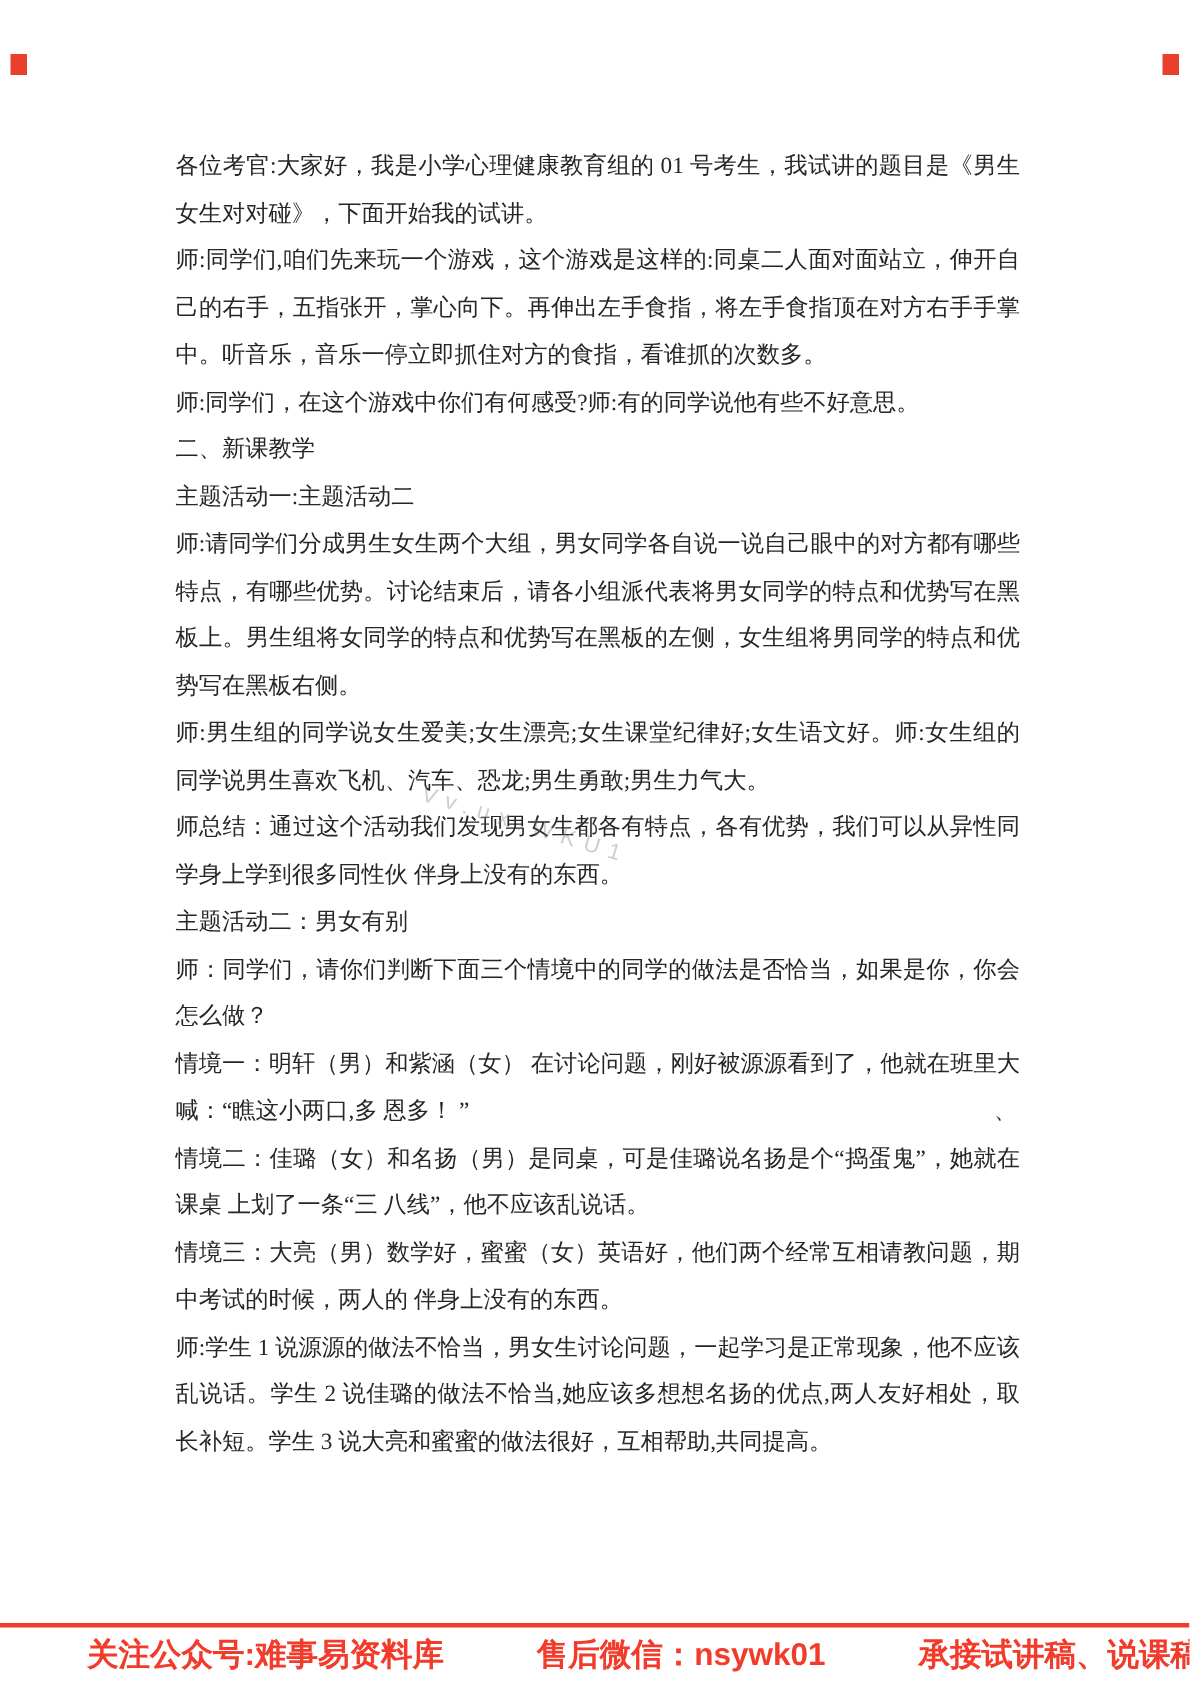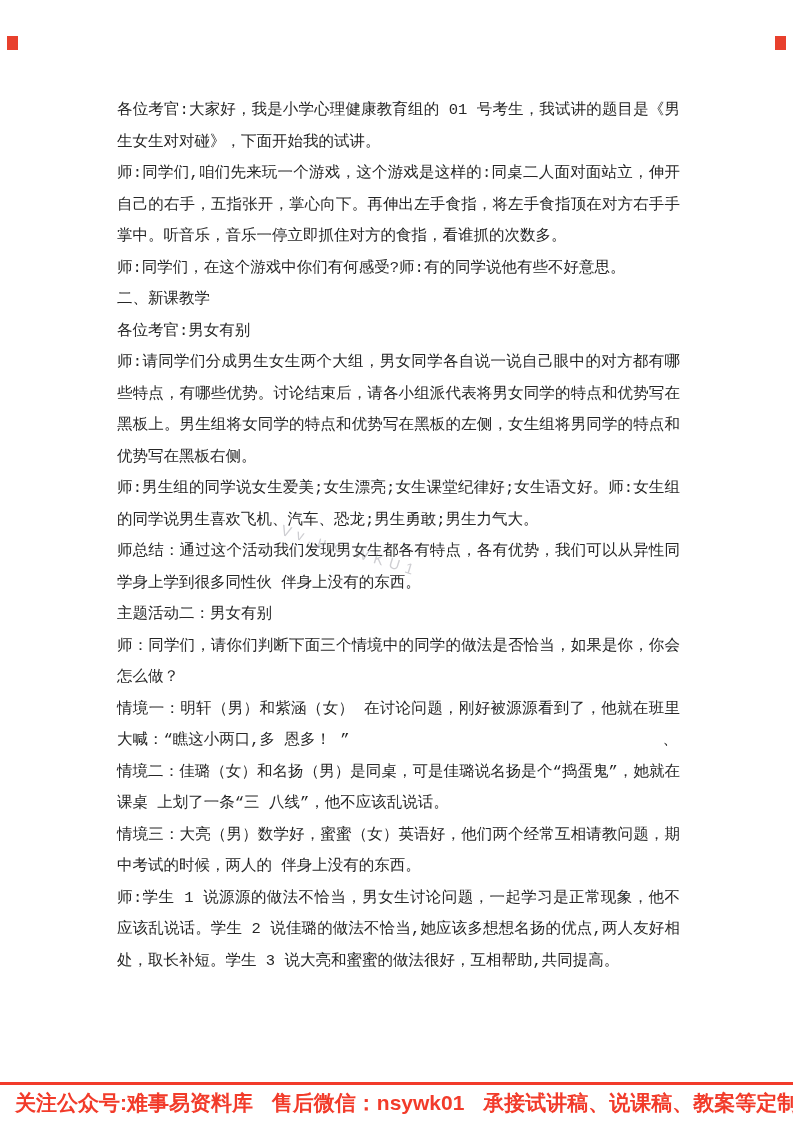--- a/index.html
+++ b/index.html
@@ -26,34 +26,34 @@
   .corner-mark{position:absolute;width:11px;height:14px;background:#e8402d;}
   .corner-mark.left{left:7px;top:36px;}
   .corner-mark.right{left:775px;top:36px;}
   .footer{position:absolute;left:0;top:1082px;width:793px;height:40px;background:#ffffff;}
   .footer-line{position:absolute;left:0;top:0;width:100%;height:3px;background:#f23b2a;}
   .footer-text{
     position:absolute;left:15px;top:7px;white-space:nowrap;
     font-family:"Liberation Sans","DejaVu Sans",sans-serif;
     font-weight:bold;font-size:21px;color:#f23b2a;letter-spacing:0px;
   }
-  .footer-text span{margin-right:13px;}
+  .footer-text span{margin-right:13px;margin-left:43px;}
 </style>
 </head>
 <body style="background: rgb(255, 255, 255);">
 
 <div class="corner-mark left" style="background: rgb(232, 64, 45);"></div>
 <div class="corner-mark right" style="background: rgb(232, 64, 45);"></div>
 
-<div class="doc" style="color: rgb(38, 38, 38); font-family: Liberation Mono, monospace;">
+<div class="doc" style="color: rgb(38, 38, 38);">
     <p class="para">各位考官:大家好，我是小学心理健康教育组的 01 号考生，我试讲的题目是《男生女生对对碰》，下面开始我的试讲。</p>
     <p class="para">师:同学们,咱们先来玩一个游戏，这个游戏是这样的:同桌二人面对面站立，伸开自己的右手，五指张开，掌心向下。再伸出左手食指，将左手食指顶在对方右手手掌中。听音乐，音乐一停立即抓住对方的食指，看谁抓的次数多。</p>
     <p class="para">师:同学们，在这个游戏中你们有何感受?师:有的同学说他有些不好意思。</p>
     <p class="para">二、新课教学</p>
-    <p class="para">各位考官:男女有别</p>
+    <p class="para">主题活动一:主题活动二</p>
     <p class="para">师:请同学们分成男生女生两个大组，男女同学各自说一说自己眼中的对方都有哪些特点，有哪些优势。讨论结束后，请各小组派代表将男女同学的特点和优势写在黑板上。男生组将女同学的特点和优势写在黑板的左侧，女生组将男同学的特点和优势写在黑板右侧。</p>
     <p class="para">师:男生组的同学说女生爱美;女生漂亮;女生课堂纪律好;女生语文好。师:女生组的同学说男生喜欢飞机、汽车、恐龙;男生勇敢;男生力气大。</p>
     <p class="para">师总结：通过这个活动我们发现男女生都各有特点，各有优势，我们可以从异性同学身上学到很多同性伙 伴身上没有的东西。</p>
     <p class="para">主题活动二：男女有别</p>
     <p class="para">师：同学们，请你们判断下面三个情境中的同学的做法是否恰当，如果是你，你会怎么做？</p>
     <p class="para">情境一：明轩（男）和紫涵（女） 在讨论问题，刚好被源源看到了，他就在班里大喊：“瞧这小两口,多 恩多！ ”<span class="tail">、</span></p>
     <p class="para">情境二：佳璐（女）和名扬（男）是同桌，可是佳璐说名扬是个“捣蛋鬼”，她就在课桌 上划了一条“三 八线”，他不应该乱说话。</p>
     <p class="para">情境三：大亮（男）数学好，蜜蜜（女）英语好，他们两个经常互相请教问题，期中考试的时候，两人的 伴身上没有的东西。</p>
     <p class="para">师:学生 1 说源源的做法不恰当，男女生讨论问题，一起学习是正常现象，他不应该乱说话。学生 2 说佳璐的做法不恰当,她应该多想想名扬的优点,两人友好相处，取长补短。学生 3 说大亮和蜜蜜的做法很好，互相帮助,共同提高。</p>
   </div>

